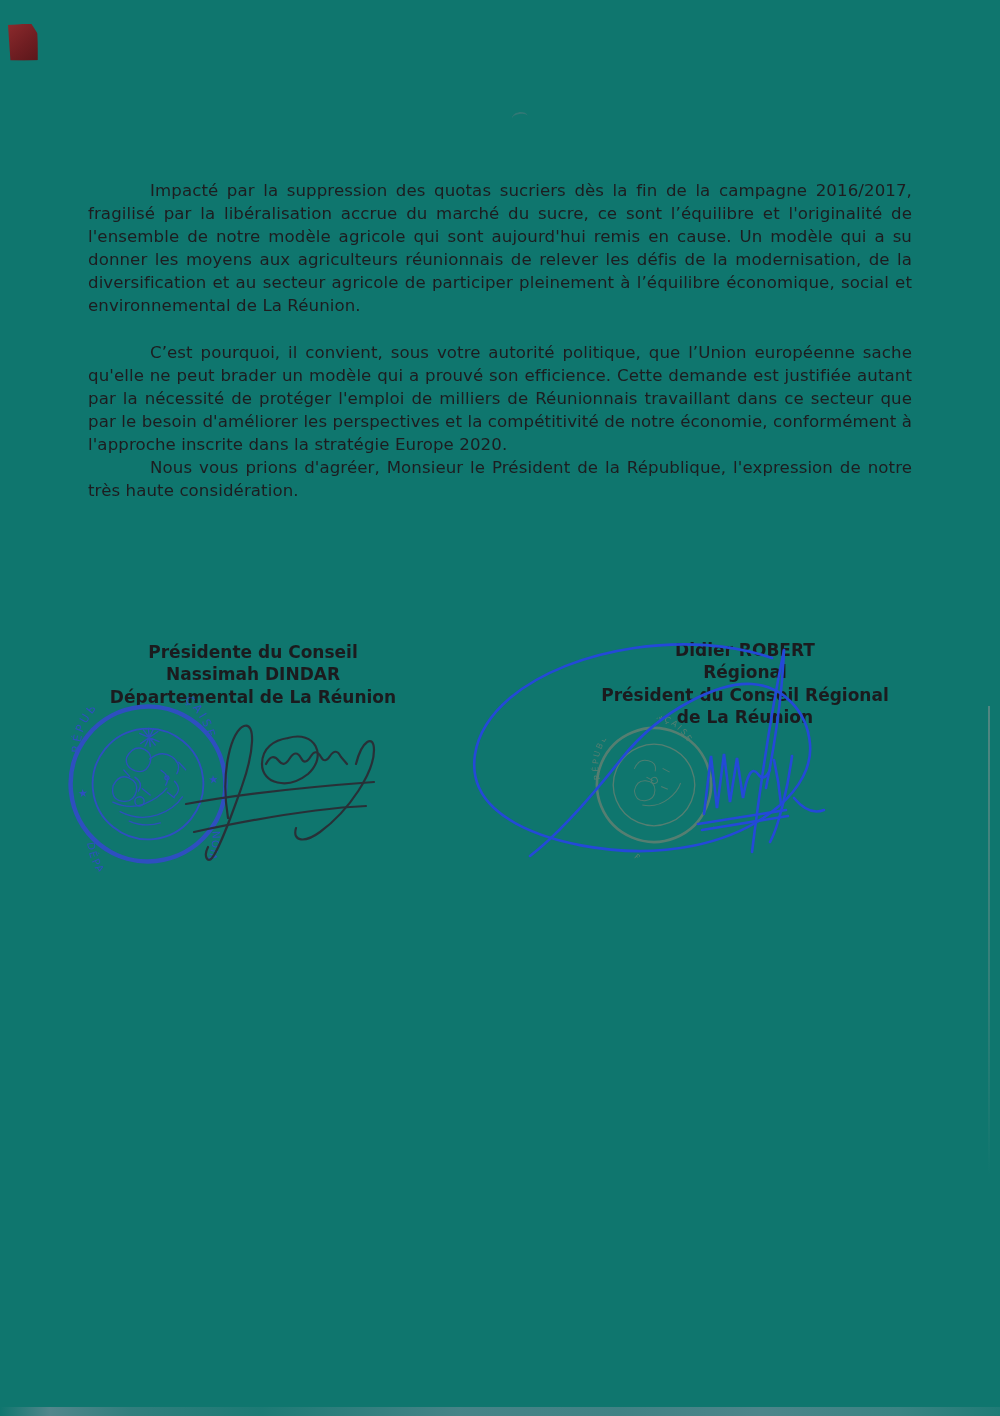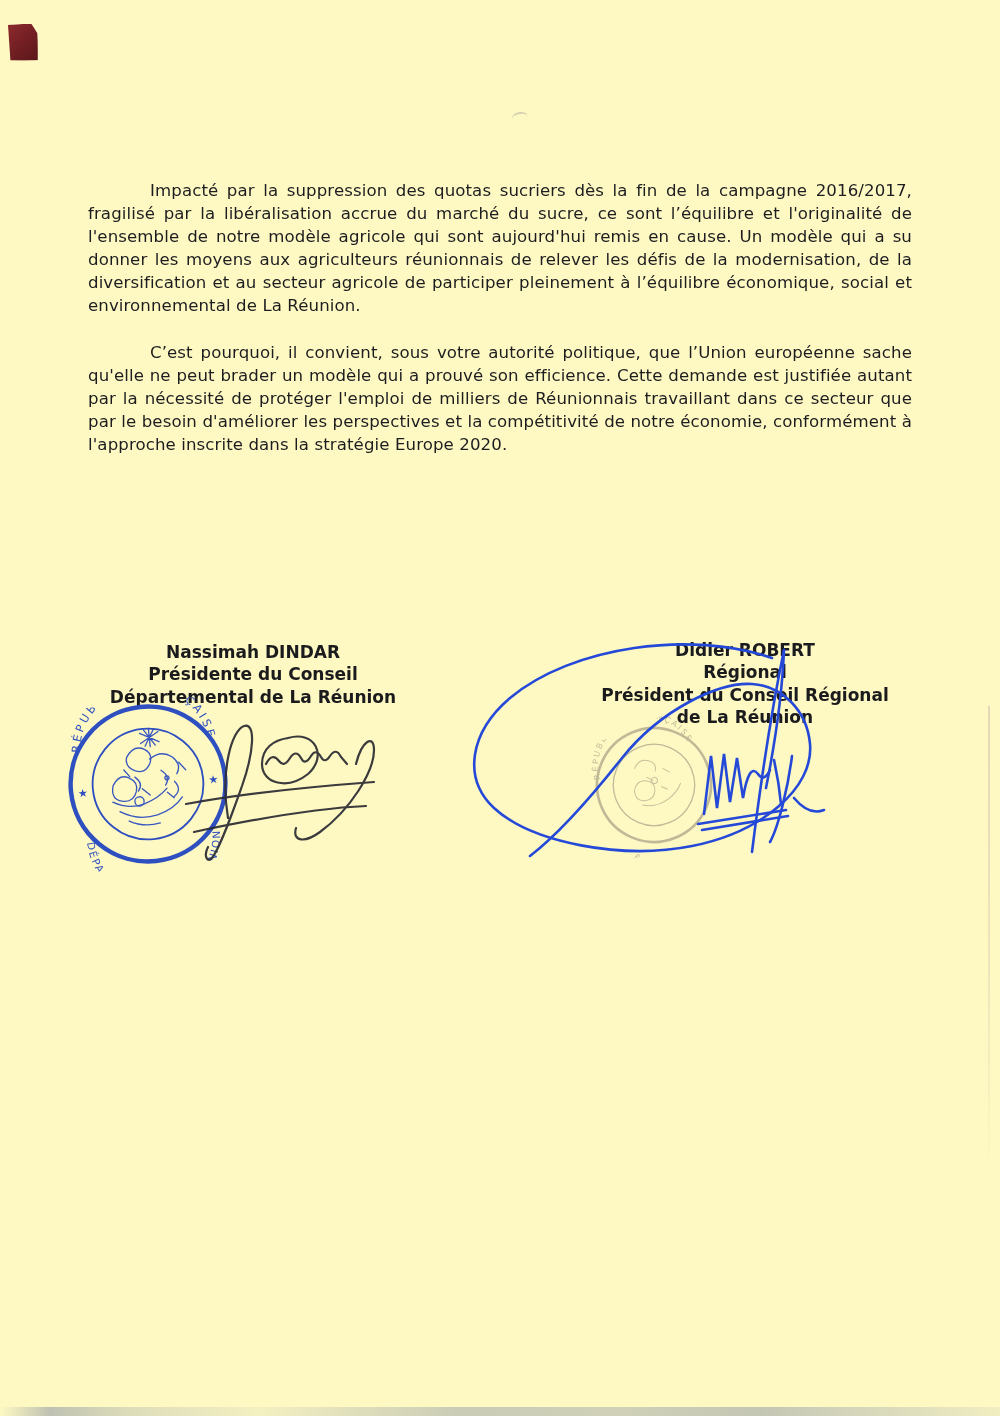--- a/index.html
+++ b/index.html
@@ -1,21 +1,21 @@
 <!DOCTYPE html>
 <html><head>
 <meta charset="utf-8">
 <style>
   html,body{margin:0;padding:0;}
   body{
     width:1000px;height:1416px;position:relative;overflow:hidden;
     background:#ffffff;
     font-family:"DejaVu Sans","Liberation Sans",sans-serif;
   }
-  .page{position:absolute;inset:0;background:#fef9c3;}
+  .page{position:absolute;inset:0;background:#0f766e;}
   
   .para{
     position:absolute;left:88px;width:824px;margin:0;
     color:#1d1d20;font-size:16.6px;line-height:23.1px;
     text-align:justify;text-indent:62px;
     letter-spacing:.1px;
   }
   .p1{top:179px;}
   .p2{top:341px;}
   .p3{top:456px;}
@@ -62,24 +62,25 @@
 
 <div class="page">
 
   <div class="red-mark"></div>
   <div class="smudge"></div>
   <div class="edge-line"></div>
   <div class="bottom-band"></div>
 
   <p class="para p1">Impacté par la suppression des quotas sucriers dès la fin de la campagne 2016/2017, fragilisé par la libéralisation accrue du marché du sucre, ce sont l’équilibre et l'originalité de l'ensemble de notre modèle agricole qui sont aujourd'hui remis en cause. Un modèle qui a su donner les moyens aux agriculteurs réunionnais de relever les défis de la modernisation, de la diversification et au secteur agricole de participer pleinement à l’équilibre économique, social et environnemental de La Réunion.</p>
   <p class="para p2">C’est pourquoi, il convient, sous votre autorité politique, que l’Union européenne sache qu'elle ne peut brader un modèle qui a prouvé son efficience. Cette demande est justifiée autant par la nécessité de protéger l'emploi de milliers de Réunionnais travaillant dans ce secteur que par le besoin d'améliorer les perspectives et la compétitivité de notre économie, conformément à l'approche inscrite dans la stratégie Europe 2020.</p>
+  <p class="para p3">Nous vous  prions d'agréer, Monsieur le Président de la République, l'expression de notre très haute considération.</p>
 
   <div class="sigblock sig-left">
+    <div>Présidente du Conseil</div>
     <div>Nassimah DINDAR</div>
-    <div>Présidente du Conseil</div>
     <div>Départemental de La Réunion</div>
   </div>
 
   <div class="sigblock sig-right">
     <div>Didier ROBERT</div>
     <div>Régional</div>
     <div>Président du Conseil Régional</div>
     <div>de La Réunion</div>
   </div>
 

